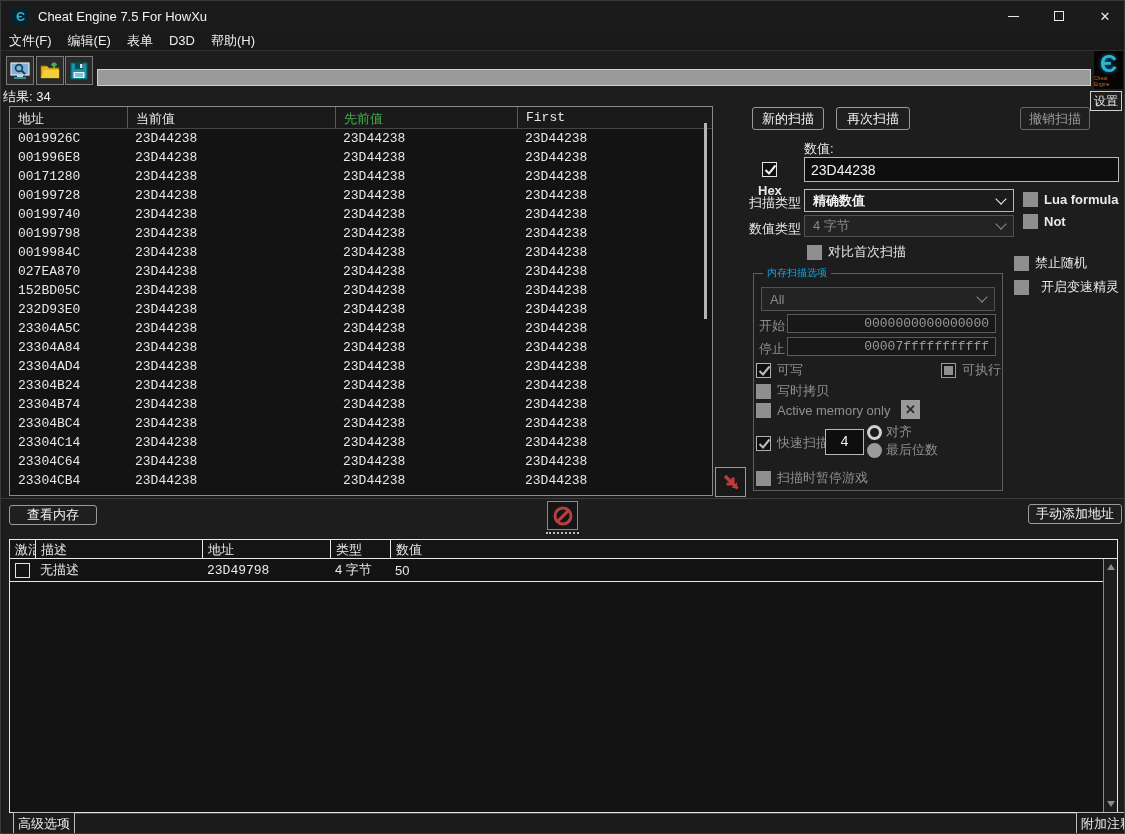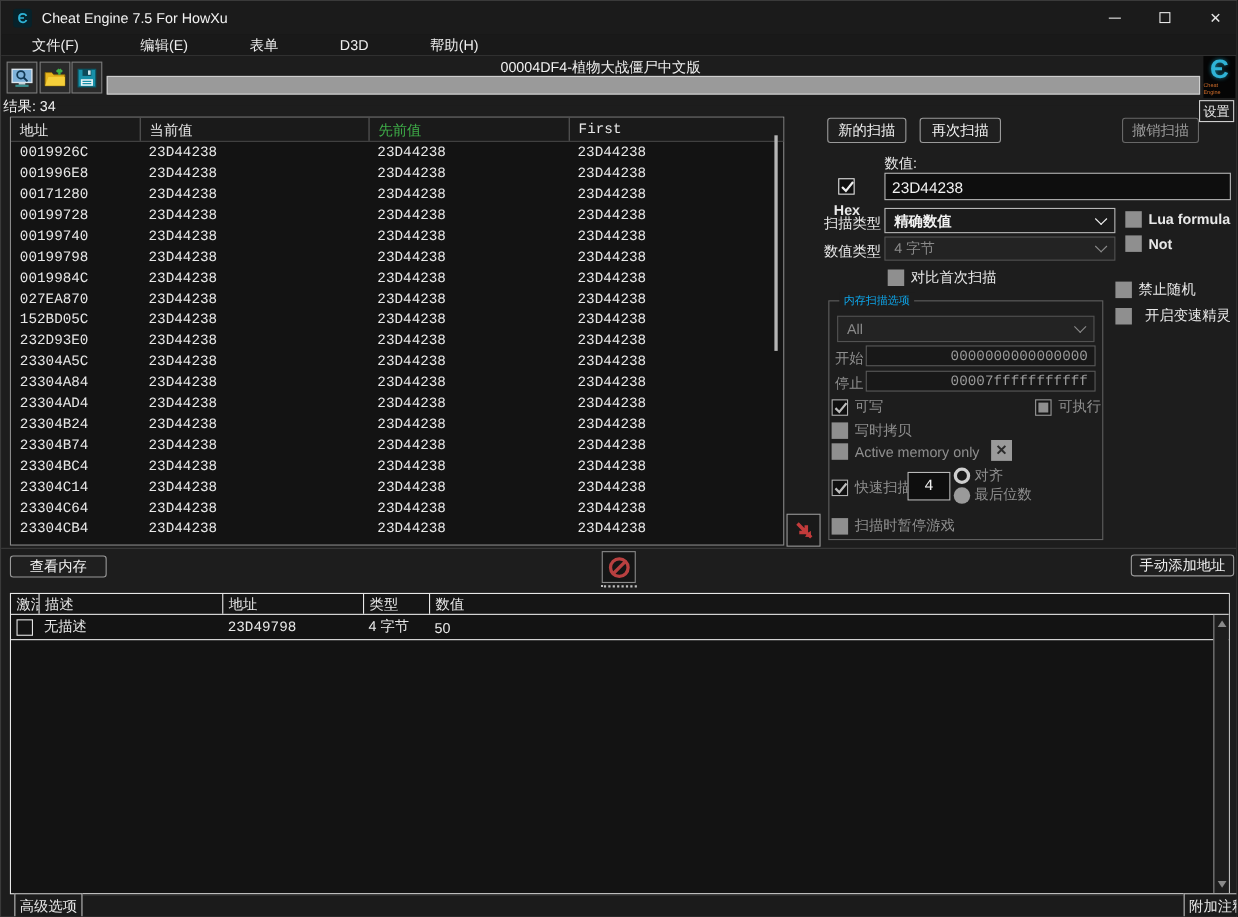--- a/index.html
+++ b/index.html
@@ -18,21 +18,21 @@
   .app-icon { width:17px; height:17px; margin-left:11px; border-radius:3px; background:#06222b;
               color:#2fb3d6; font-weight:bold; font-size:13px; display:flex; align-items:center; justify-content:center; }
   .title-text { margin-left:9px; font-size:13px; color:#f2f2f2; }
   .win-btn { width:30px; height:30px; display:flex; align-items:center; justify-content:center; color:#e8e8e8; font-size:13px; }
   .win-btns { position:absolute; right:0; top:0; display:flex; gap:16px; padding-right:6px; }
   .max-glyph { width:10px; height:10px; border:1px solid #e8e8e8; display:inline-block; }
   .min-glyph { width:11px; height:0; border-top:1px solid #e8e8e8; display:inline-block; }
 
   
   .menubar { left:0; top:30px; width:1125px; height:20px; background:#191919; display:flex; align-items:center; gap:0; border-bottom:1px solid #303030; }
-  .menu-item { padding:0 28px; height:20px; display:flex; align-items:center; color:#ededed; }
+  .menu-item { padding:0 8px; height:20px; display:flex; align-items:center; color:#ededed; }
 
   
   .toolbar { left:0; top:50px; width:1125px; height:45px; background:#1d1d1d; }
   .tool-btn { position:absolute; top:55px; width:28px; height:29px; background:#2a2a2a; border:1px solid #7a7a7a; display:flex; align-items:center; justify-content:center; }
   .process-label { position:absolute; top:51px; left:0; width:1090px; text-align:center; font-size:13px; color:#f0f0f0; }
   .progress { position:absolute; left:96px; top:68px; width:994px; height:17px; background:#9a9a9a; border:1px solid #cfcfcf; }
   .ce-logo { position:absolute; right:1px; top:50px; width:29px; height:38px; background:#050505; display:flex; flex-direction:column; align-items:center; justify-content:center; }
   .ce-logo .glyph { color:#2fb3d6; font-size:24px; font-weight:bold; line-height:22px; text-shadow:0 0 4px #1a7c94; }
   .ce-logo .cap { font-size:5px; color:#c96a2a; }
   .settings-btn { position:absolute; right:2px; top:90px; width:32px; height:20px; background:#1d1d1d; border:1px solid #cfcfcf; display:flex; align-items:center; justify-content:center; font-size:12px;margin-left:28px; }
@@ -154,21 +154,20 @@
   <div class="tool-btn" style="left:64px;">
     <svg width="22" height="22" viewBox="0 0 22 22">
       <rect x="3" y="3" width="16" height="16" fill="#1890a8" stroke="#0b5b6b" stroke-width="1"></rect>
       <rect x="7" y="3" width="8" height="6" fill="#0c4a58"></rect>
       <rect x="12" y="4" width="2.4" height="4" fill="#cfe8ee"></rect>
       <rect x="5.5" y="12" width="11" height="6" fill="#e8f4f7"></rect>
       <line x1="7" y1="14" x2="15" y2="14" stroke="#1890a8" stroke-width="1"></line>
       <line x1="7" y1="16" x2="15" y2="16" stroke="#1890a8" stroke-width="1"></line>
     </svg>
   </div>
-  <div class="process-label">00004DF4-植物大战僵尸中文版</div>
   <div class="progress"></div>
   <div class="ce-logo">
     <div class="glyph">Є</div>
     <div class="cap">Cheat Engine</div>
   </div>
   <div class="settings-btn">设置</div>
 
   <div class="results-count">结果: 34</div>
 
   <div class="results-table">

